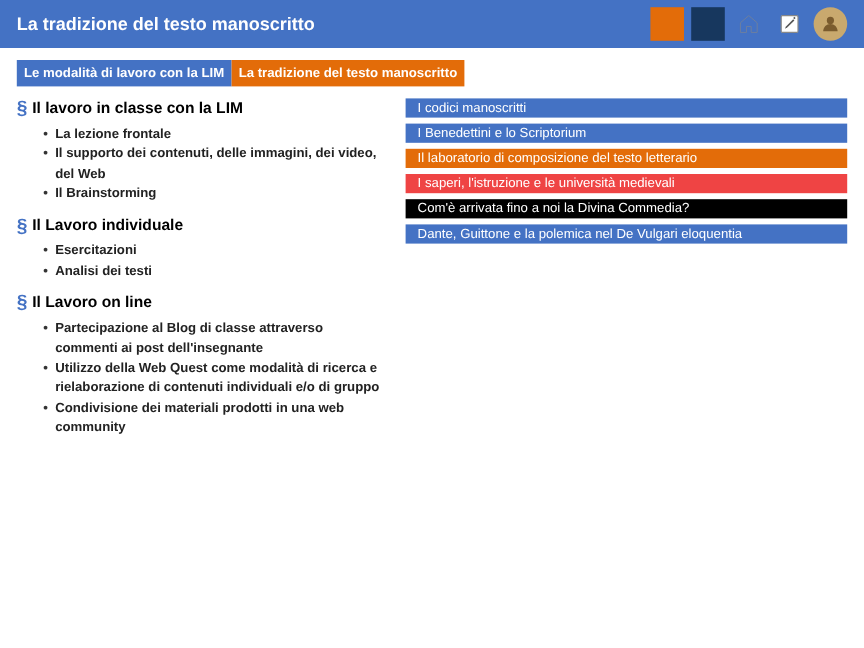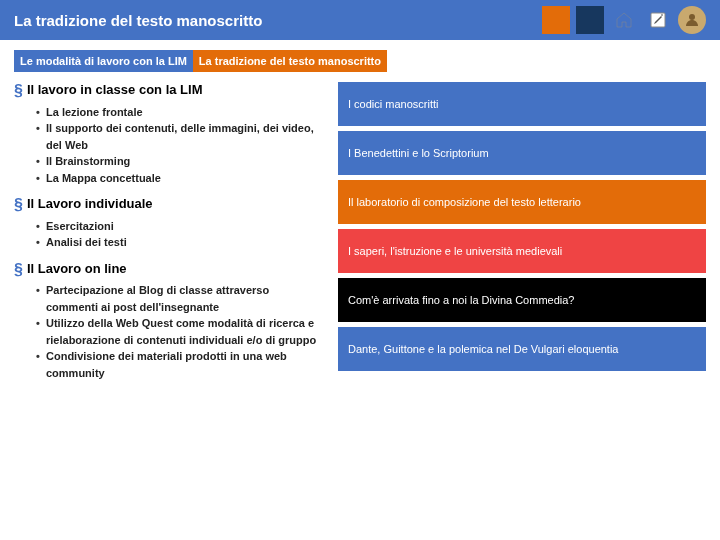--- a/index.html
+++ b/index.html
@@ -133,21 +133,21 @@
     .right-col {
       flex: 1;
       padding-top: 4px;
       display: flex;
       flex-direction: column;
       gap: 5px;
     }
     .nav-btn {
       background: #4472C4;
       color: #fff;
-      padding: 16px 10px;
+      padding: 2px 10px;
       font-size: 11px;
       cursor: pointer;
       border: none;
       text-align: left;
       width: 100%;
     }
     .nav-btn.orange-btn {
       background: #E36C09;
     }
     .nav-btn.dark-btn {
@@ -197,21 +197,20 @@
 
     <div class="section-block">
       <div class="section-header">
         <span class="section-bullet">§</span>
         <span class="section-title">Il lavoro in classe con la LIM</span>
       </div>
       <ul class="sub-list">
         <li><span>La lezione frontale</span></li>
         <li><span>Il supporto dei contenuti, delle immagini, dei video, del Web</span></li>
         <li><span>Il Brainstorming</span></li>
-        <li><span>La Mappa concettuale</span></li>
       </ul>
     </div>
 
     <div class="section-block">
       <div class="section-header">
         <span class="section-bullet">§</span>
         <span class="section-title">Il Lavoro individuale</span>
       </div>
       <ul class="sub-list">
         <li><span>Esercitazioni</span></li>

